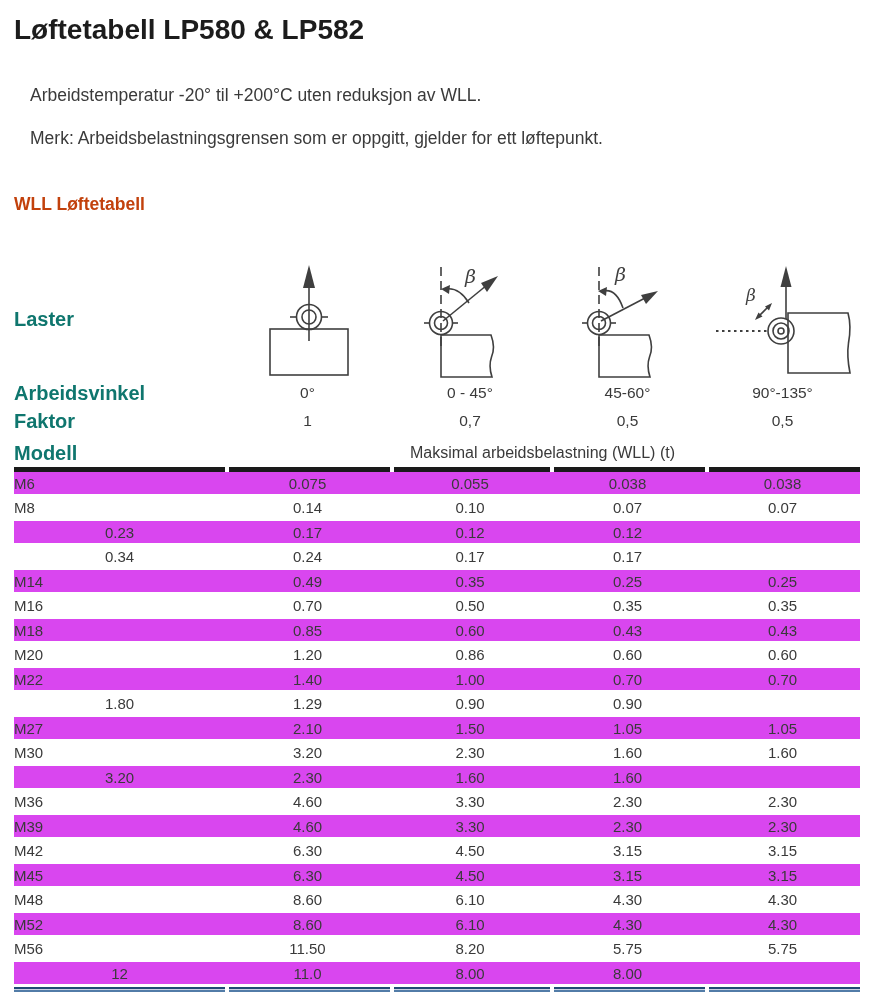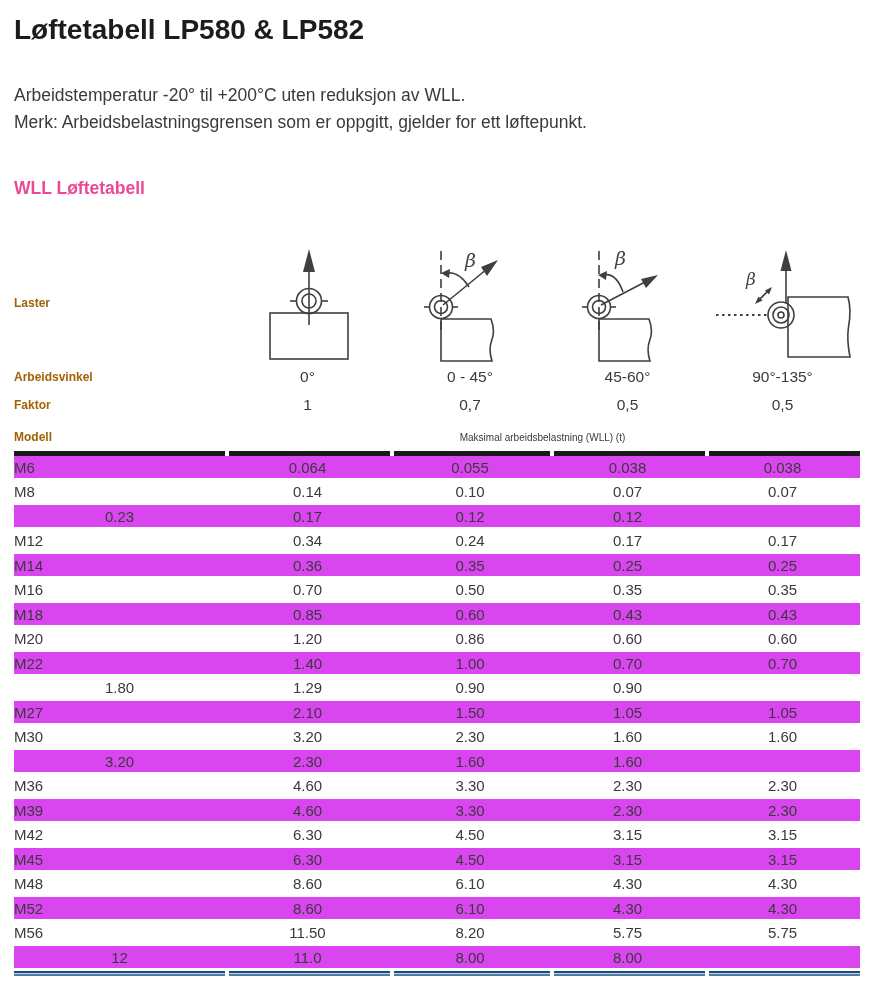--- a/index.html
+++ b/index.html
@@ -9,36 +9,36 @@
     color:#3a3a3a;
     -webkit-font-smoothing:antialiased;
   }
   .page { padding:14px 0 0 14px; width:846px; }
 
   h1.doc-title {
     margin:0; font-size:28px; line-height:32px; font-weight:bold; color:#1c1c1c;
     letter-spacing:0;
   }
   .intro { margin:36px 0 0 0; font-size:17.5px; line-height:27px; color:#3a3a3a; }
-  .intro p { margin:0; }
-  h2.section-title { margin:42px 0 0 0; font-size:17.5px; line-height:21px; font-weight:bold; color:#ec4899; }
+  .intro p { margin:16px; }
+  h2.section-title { margin:42px 0 0 0; font-size:17.5px; line-height:21px; font-weight:bold; color:#c2410c; }
 
   
   .cols { display:grid; grid-template-columns:211px 165px 160px 155px 155px; }
 
-  .red-label { color:#a16207; font-weight:bold; font-size:12px; }
+  .red-label { color:#0f766e; font-weight:bold; font-size:20px; }
 
   .laster-row { margin-top:44px; height:120px; align-items:center; }
   .diagram-cell { display:flex; justify-content:center; align-items:flex-end; height:120px; }
 
   .angle-row { height:28px; align-items:center; }
   .factor-row { height:28px; align-items:center; }
   .modell-row { margin-top:4px; height:28px; align-items:center; }
   .val { text-align:center; font-size:15.5px; color:#3a3a3a; }
-  .wll-header { grid-column:2 / 6; text-align:center; font-size:10px; color:#3a3a3a; }
+  .wll-header { grid-column:2 / 6; text-align:center; font-size:16px; color:#3a3a3a; }
 
   
   .bar { height:5px; }
   .bar .seg { height:100%; box-sizing:border-box; }
   .bar .seg + .seg { border-left:4px solid #ffffff; }
   .bar-top .seg { background:#1a1a1a; }
   .bar-bottom .seg {
     background:linear-gradient(to bottom,#1e4a75 0px,#1e4a75 2px,#c8d3e0 2px,#c8d3e0 3px,#527ca8 3px,#527ca8 5px);
   }
 
@@ -166,48 +166,47 @@
     <div class="seg"></div>
     <div class="seg"></div>
     <div class="seg"></div>
     <div class="seg"></div>
     <div class="seg"></div>
   </div>
 
   <div id="wll-rows">
       <div class="cols data-row shaded">
         <div class="model-cell">M6</div>
-        <div class="val-cell">0.064</div>
+        <div class="val-cell">0.075</div>
         <div class="val-cell">0.055</div>
         <div class="val-cell">0.038</div>
         <div class="val-cell">0.038</div>
       </div>
       <div class="cols data-row">
         <div class="model-cell">M8</div>
         <div class="val-cell">0.14</div>
         <div class="val-cell">0.10</div>
         <div class="val-cell">0.07</div>
         <div class="val-cell">0.07</div>
       </div>
       <div class="cols data-row shaded">
         <div class="val-cell">0.23</div>
         <div class="val-cell">0.17</div>
         <div class="val-cell">0.12</div>
         <div class="val-cell">0.12</div>
       </div>
       <div class="cols data-row">
-        <div class="model-cell">M12</div>
         <div class="val-cell">0.34</div>
         <div class="val-cell">0.24</div>
         <div class="val-cell">0.17</div>
         <div class="val-cell">0.17</div>
       </div>
       <div class="cols data-row shaded">
         <div class="model-cell">M14</div>
-        <div class="val-cell">0.36</div>
+        <div class="val-cell">0.49</div>
         <div class="val-cell">0.35</div>
         <div class="val-cell">0.25</div>
         <div class="val-cell">0.25</div>
       </div>
       <div class="cols data-row">
         <div class="model-cell">M16</div>
         <div class="val-cell">0.70</div>
         <div class="val-cell">0.50</div>
         <div class="val-cell">0.35</div>
         <div class="val-cell">0.35</div>

